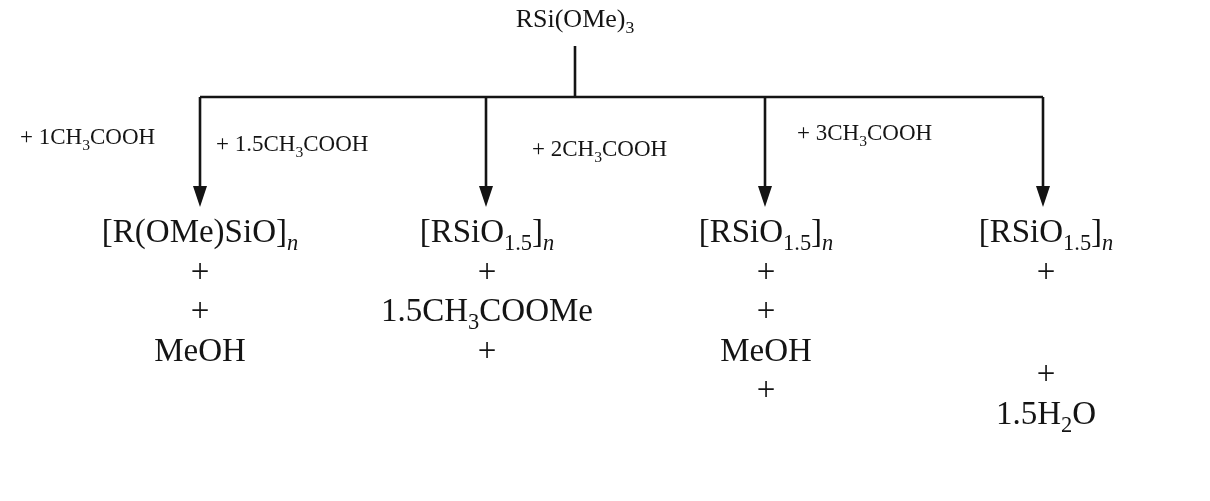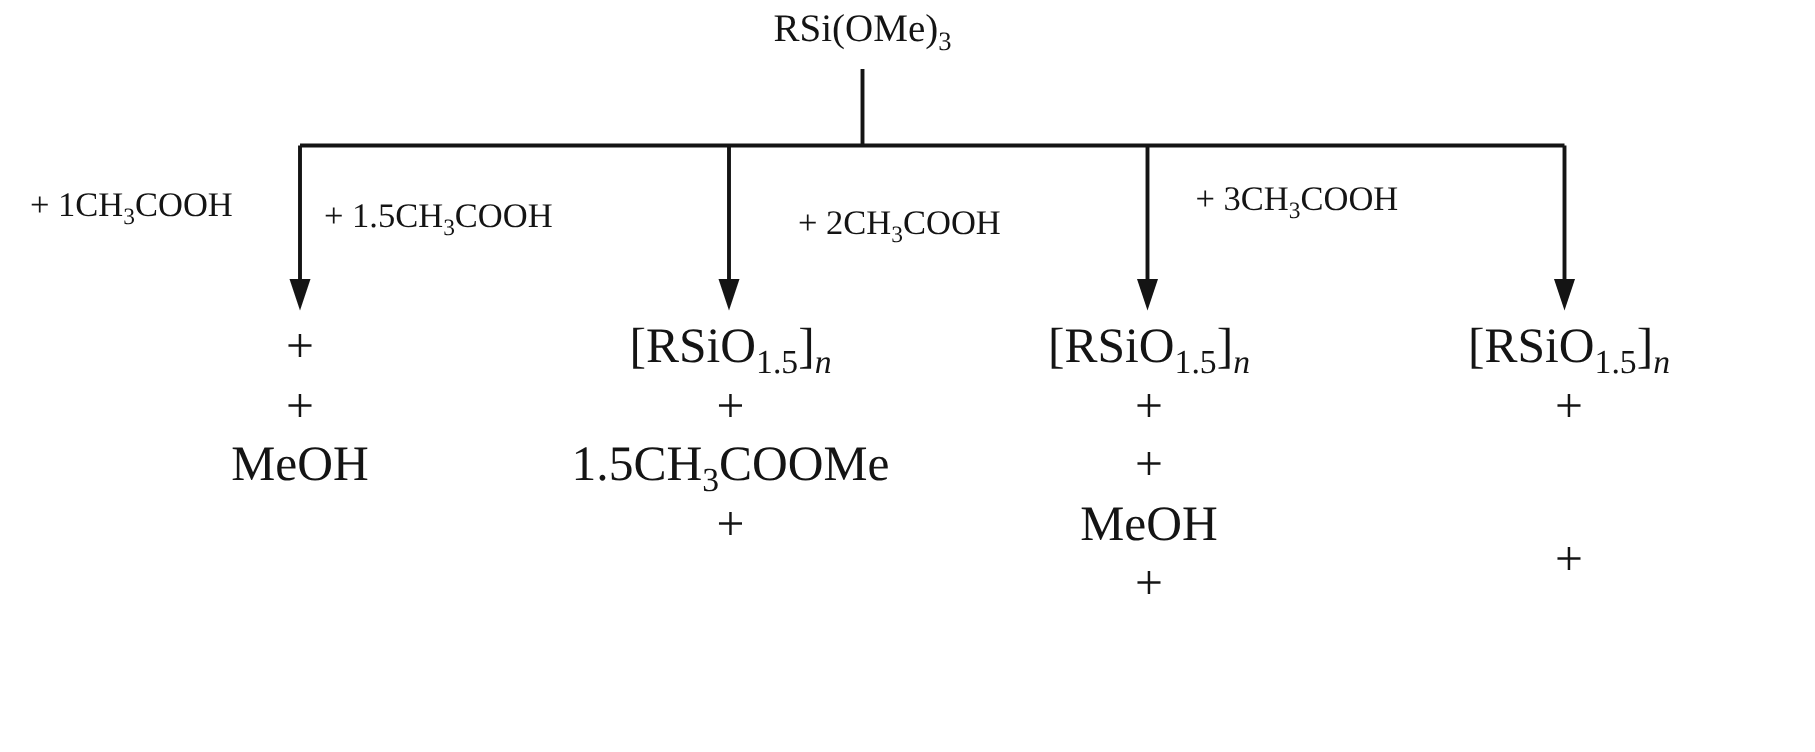--- a/index.html
+++ b/index.html
@@ -53,20 +53,21 @@
   </svg>
 
   <div class="reactant">RSi(OMe)<sub>3</sub></div>
 
   <div class="reagent reagent-1">+ 1CH<sub>3</sub>COOH</div>
   <div class="reagent reagent-2">+ 1.5CH<sub>3</sub>COOH</div>
   <div class="reagent reagent-3">+ 2CH<sub>3</sub>COOH</div>
   <div class="reagent reagent-4">+ 3CH<sub>3</sub>COOH</div>
 
   <div class="branch branch-1">
+    <div class="line">[R(OMe)SiO]<sub style="font-style: italic;">n</sub></div>
     <div class="line">+</div>
     <div class="line">+</div>
     <div class="line">MeOH</div>
   </div>
 
   <div class="branch branch-2">
     <div class="line">[RSiO<sub>1.5</sub>]<sub style="font-style: italic;">n</sub></div>
     <div class="line">+</div>
     <div class="line">1.5CH<sub>3</sub>COOMe</div>
     <div class="line">+</div>
@@ -77,15 +78,16 @@
     <div class="line">+</div>
     <div class="line">+</div>
     <div class="line">MeOH</div>
     <div class="line">+</div>
   </div>
 
   <div class="branch branch-4">
     <div class="line">[RSiO<sub>1.5</sub>]<sub style="font-style: italic;">n</sub></div>
     <div class="line">+</div>
     <div class="line gap-top">+</div>
+    <div class="line">1.5H<sub>2</sub>O</div>
   </div>
 
 </div>
 
 </body></html>

